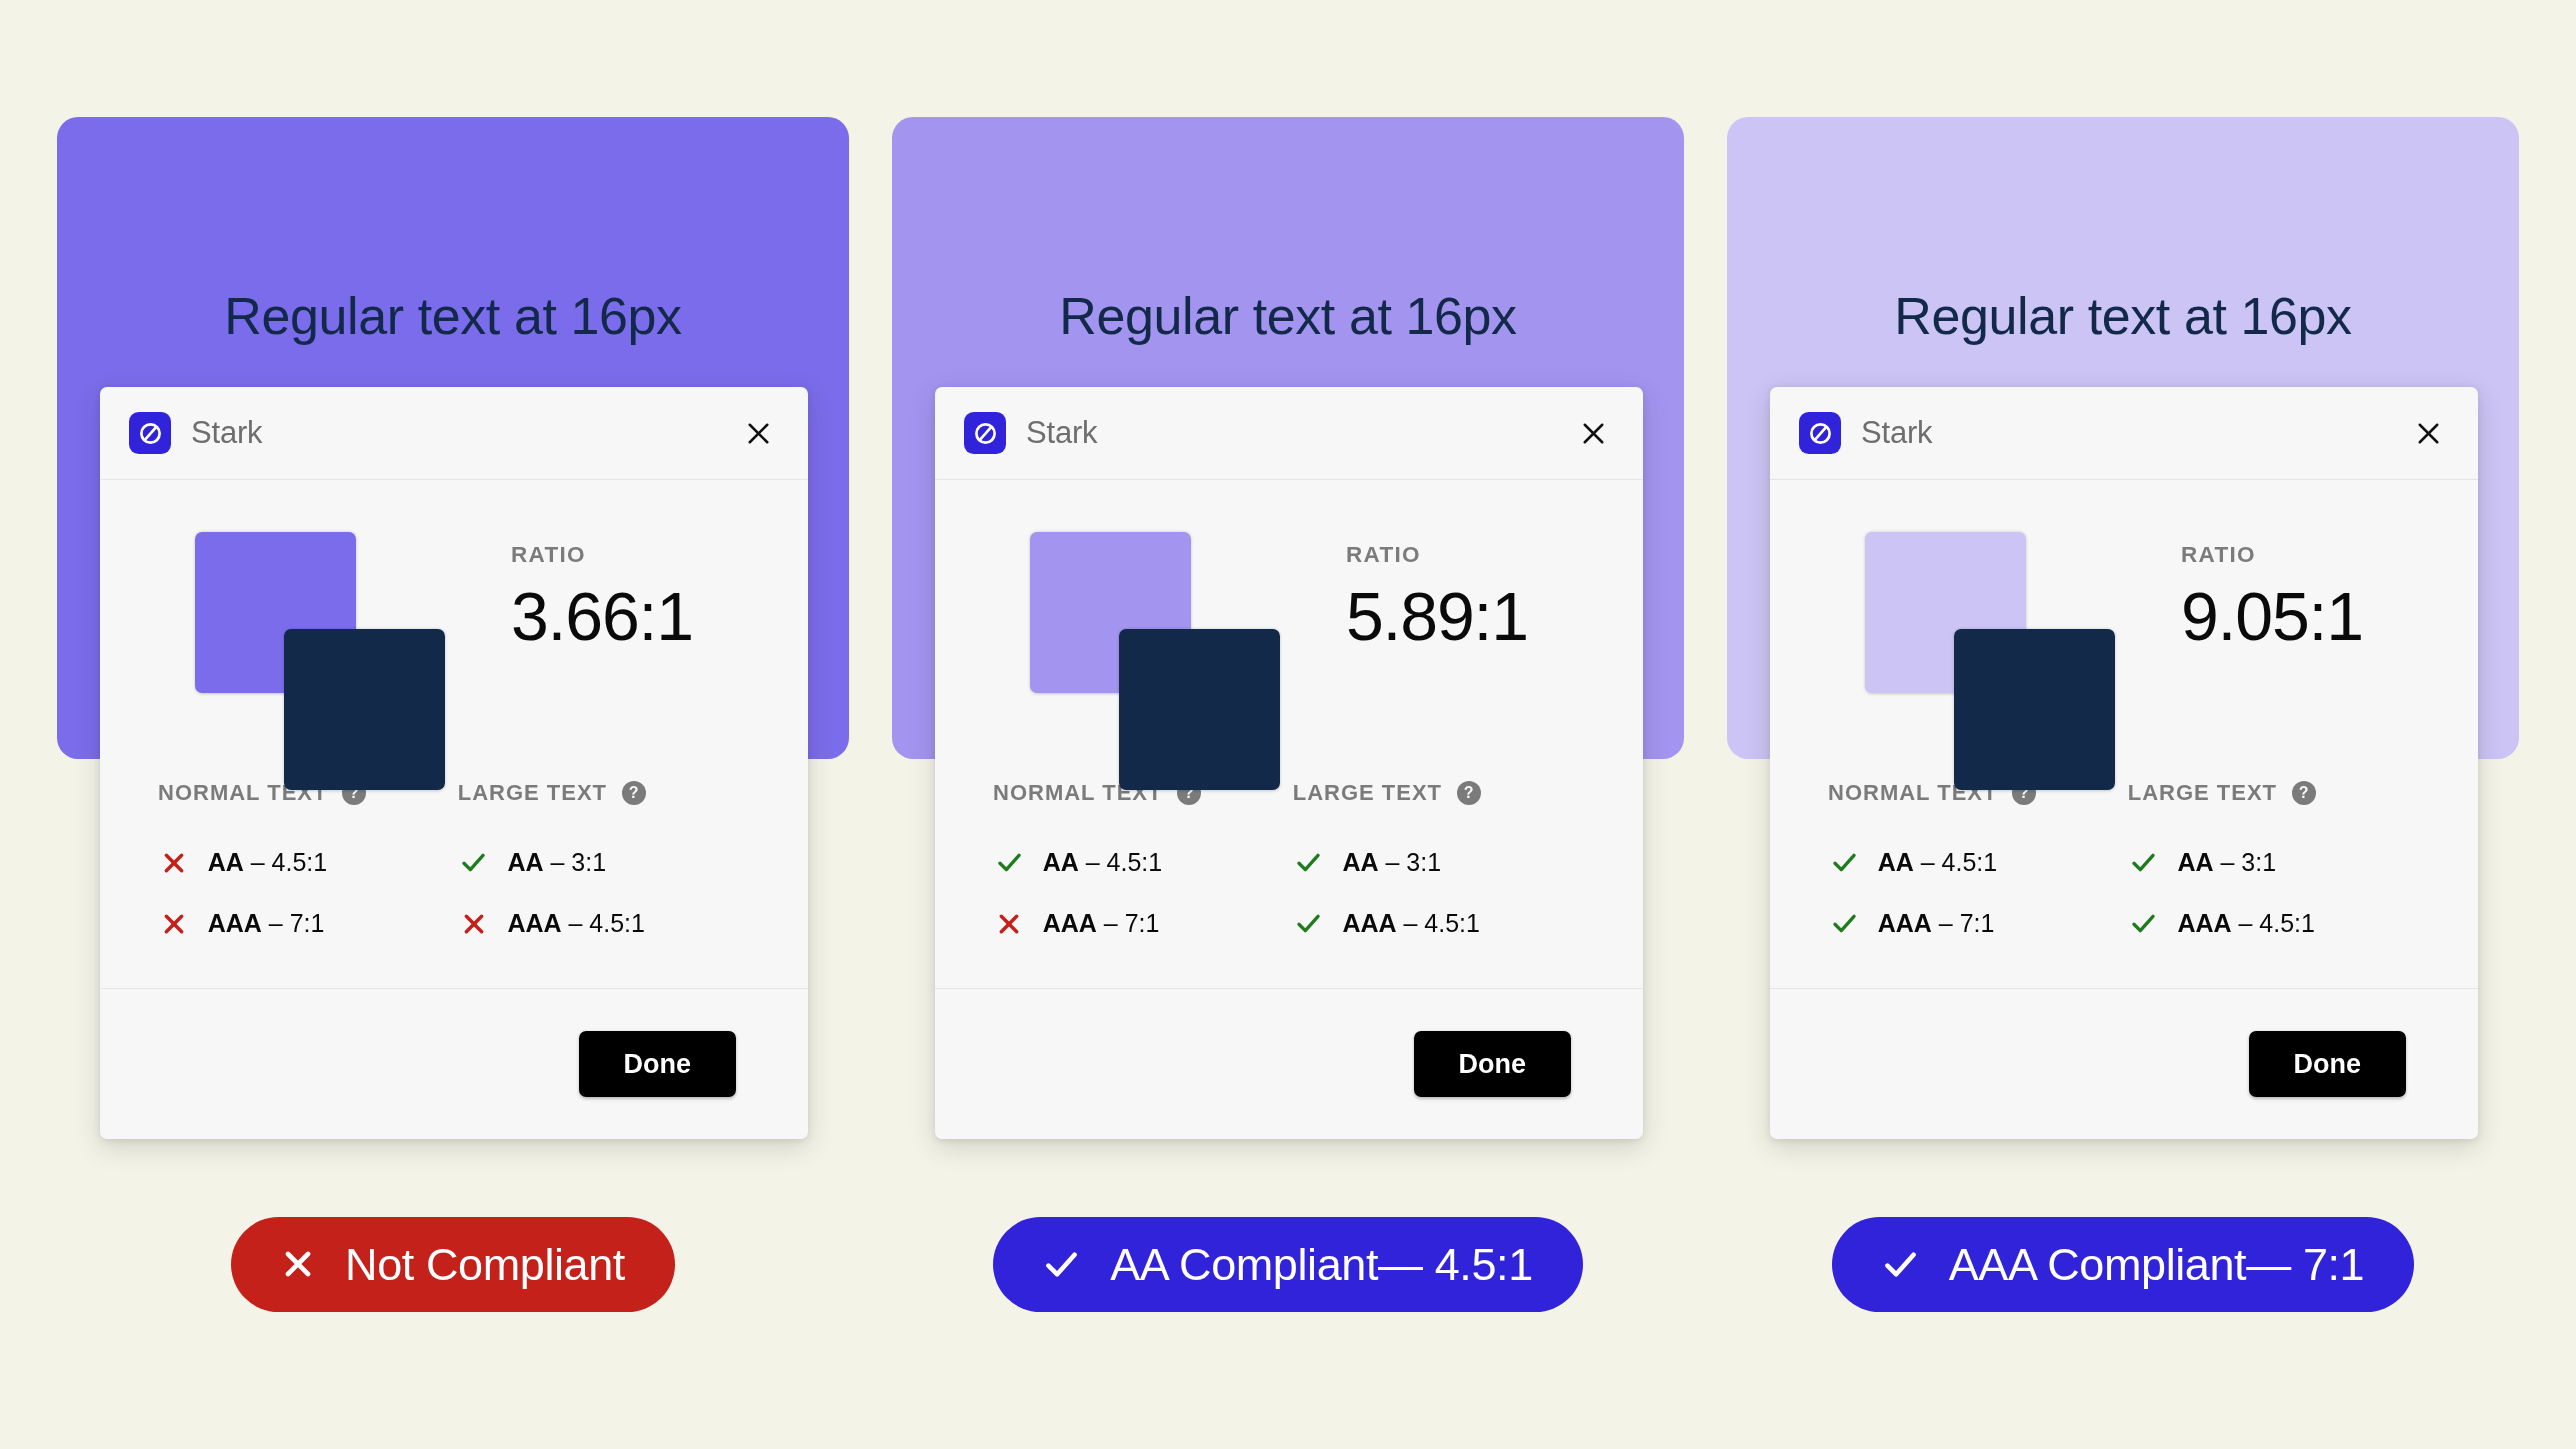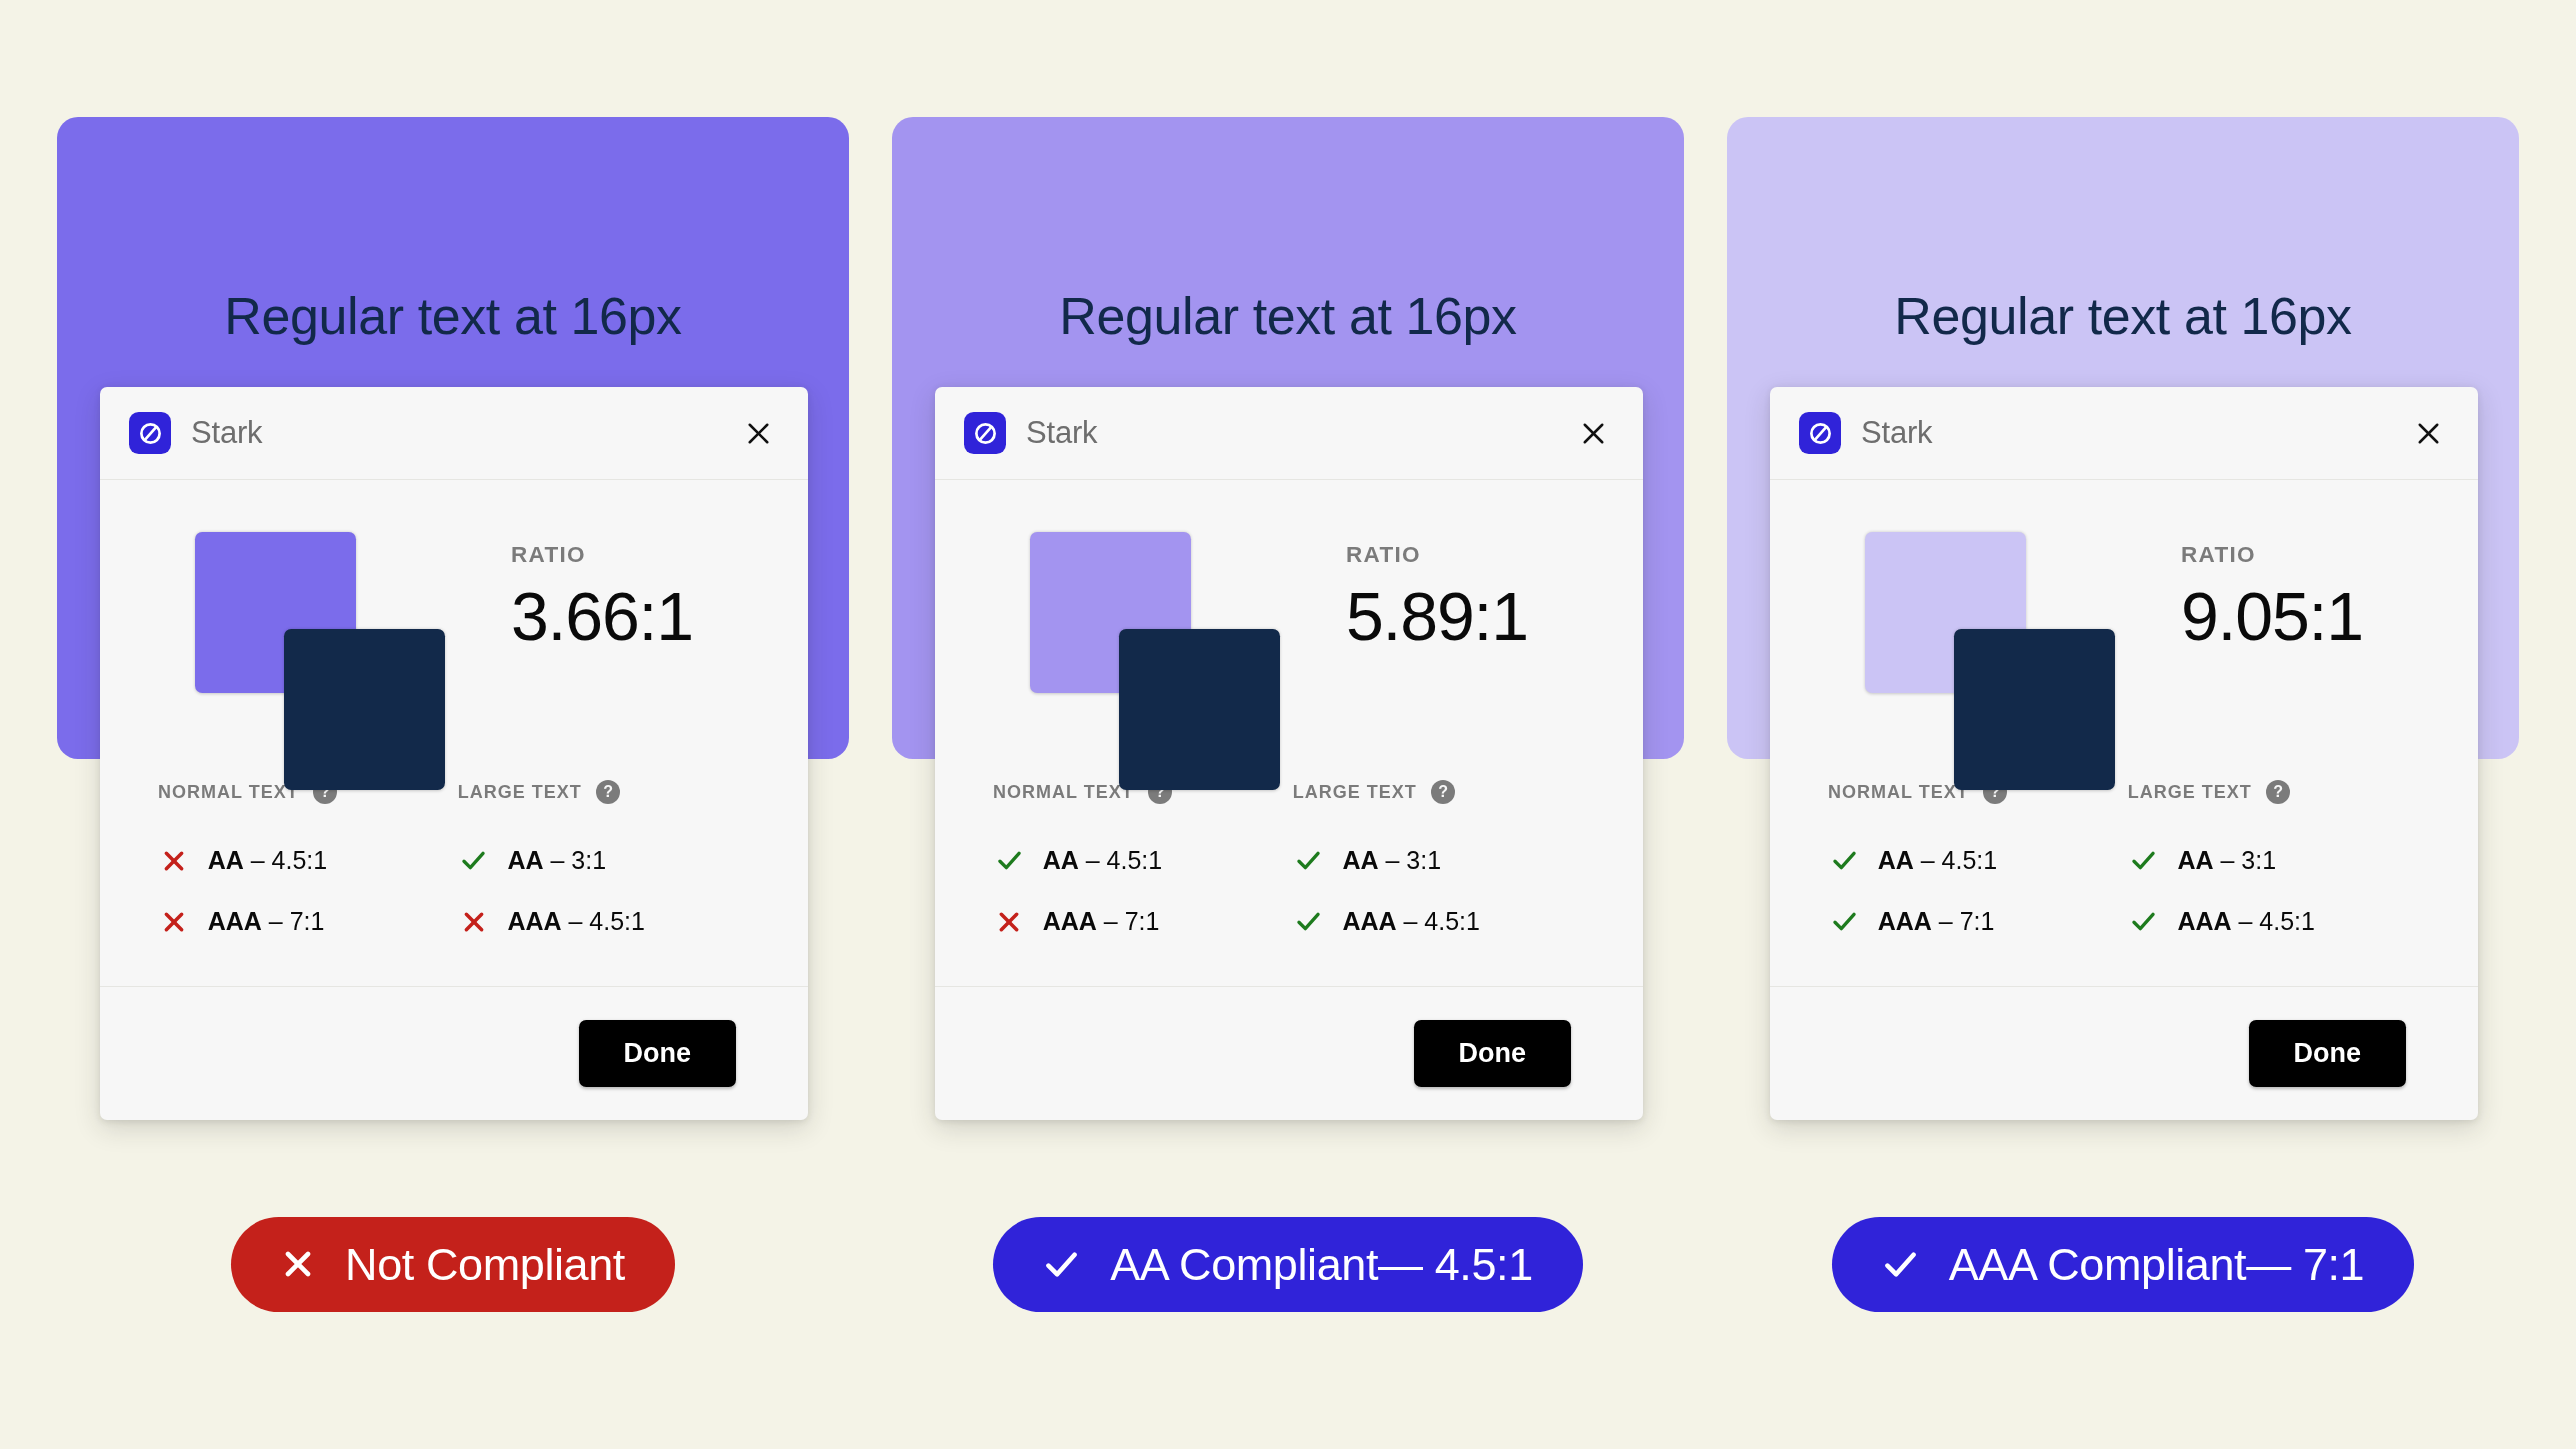--- a/index.html
+++ b/index.html
@@ -171,21 +171,21 @@
   .compliance-col + .compliance-col { margin-left: 9.7px; }
 
   .compliance-head {
     display: flex;
     align-items: center;
     gap: 14.5px;
     margin-bottom: 26px;
   }
 
   .compliance-title {
-    font-size: 18px;
+    font-size: 22px;
     font-weight: 700;
     letter-spacing: 1px;
     color: #7B7B7B;
     white-space: nowrap;
   }
 
   .help-icon {
     width: 24px;
     height: 24px;
     border-radius: 50%;
@@ -221,21 +221,21 @@
     color: #0A0A0A;
     white-space: nowrap;
   }
   .check-text b { font-weight: 700; }
   .check-text span { font-weight: 400; }
 
   
   .card-footer {
     margin-top: 34px;
     border-top: 0.8px solid #E6E6E2;
-    height: 134px;
+    height: 151px;
     display: flex;
     align-items: center;
     justify-content: flex-end;
     padding-right: 72px;
   }
 
   .done-button {
     background: #000000;
     color: #FFFFFF;
     font-size: 27px;

